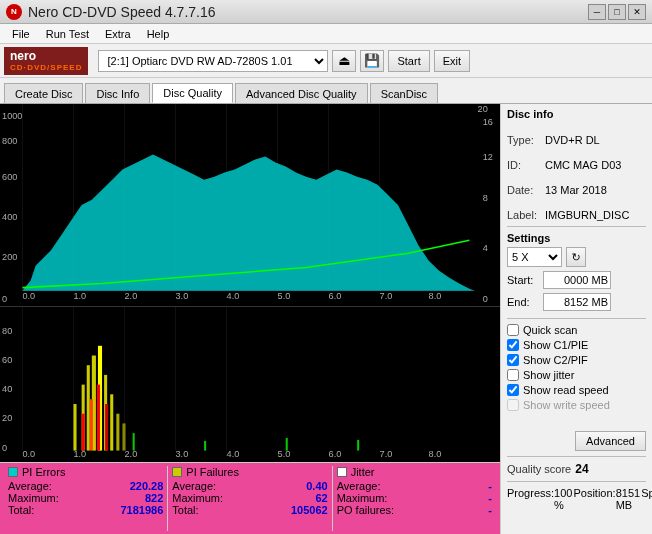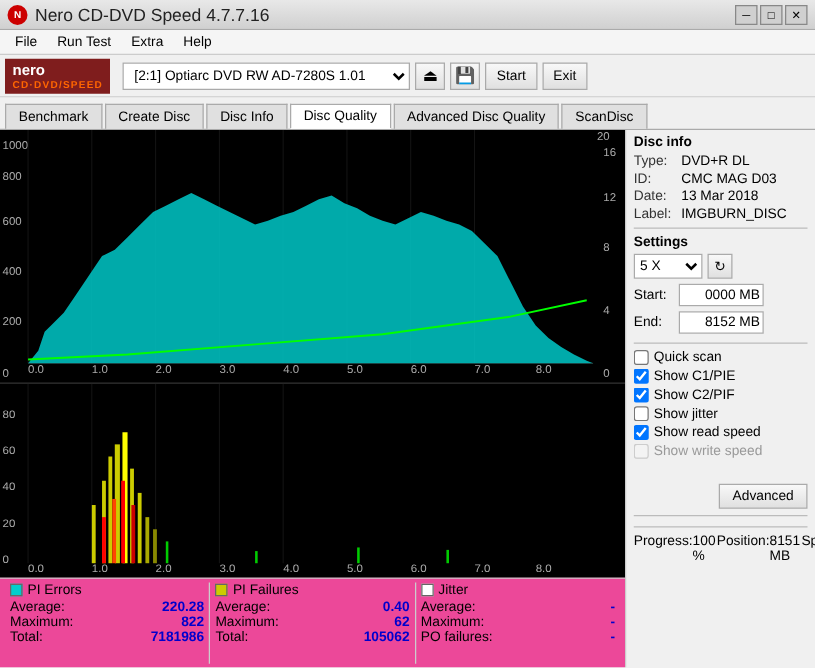--- a/index.html
+++ b/index.html
@@ -160,20 +160,21 @@
     .panel-section-title {
       font-size: 11px;
       font-weight: bold;
       color: #000;
       margin-bottom: 1px;
     }
     .info-row {
       display: flex;
       font-size: 11px;
       gap: 2px;
+      margin-top: 11px;
     }
     .info-label { color: #333; min-width: 36px; }
     .info-value { color: #000; font-weight: 500; }
     .separator { border-top: 1px solid #bbb; margin: 3px 0; }
     .settings-row {
       display: flex;
       align-items: center;
       gap: 4px;
       margin-bottom: 2px;
     }
@@ -315,21 +316,20 @@
   <select class="drive-select">
     <option>[2:1]  Optiarc DVD RW AD-7280S 1.01</option>
   </select>
   <div class="toolbar-icon-btn">⏏</div>
   <div class="toolbar-icon-btn">💾</div>
   <button class="toolbar-btn">Start</button>
   <button class="toolbar-btn">Exit</button>
 </div>
 
 <div class="tabs">
-  <div class="tab">Benchmark</div>
   <div class="tab">Create Disc</div>
   <div class="tab">Disc Info</div>
   <div class="tab active">Disc Quality</div>
   <div class="tab">Advanced Disc Quality</div>
   <div class="tab">ScanDisc</div>
 </div>
 
 <div style="display:flex; height: 430px;">
 
   <div style="flex:1; display:flex; flex-direction:column; min-width:0;">
@@ -563,20 +563,24 @@
       <input type="checkbox" id="cb-ws" disabled="" style="">
       <label for="cb-ws" style="color:#999;">Show write speed</label>
     </div>
 
     <div style="display:flex; justify-content:flex-end; margin-top:3px;">
       <button class="advanced-btn">Advanced</button>
     </div>
 
     <div class="separator"></div>
 
+    <div class="quality-row">
+      <span class="quality-label">Quality score</span>
+      <span class="quality-value">24</span>
+    </div>
 
     <div class="separator"></div>
 
     <div class="progress-section">
       <div class="prog-row">
         <span>Progress:</span>
         <span>100 %</span>
       </div>
       <div class="prog-row">
         <span>Position:</span>

